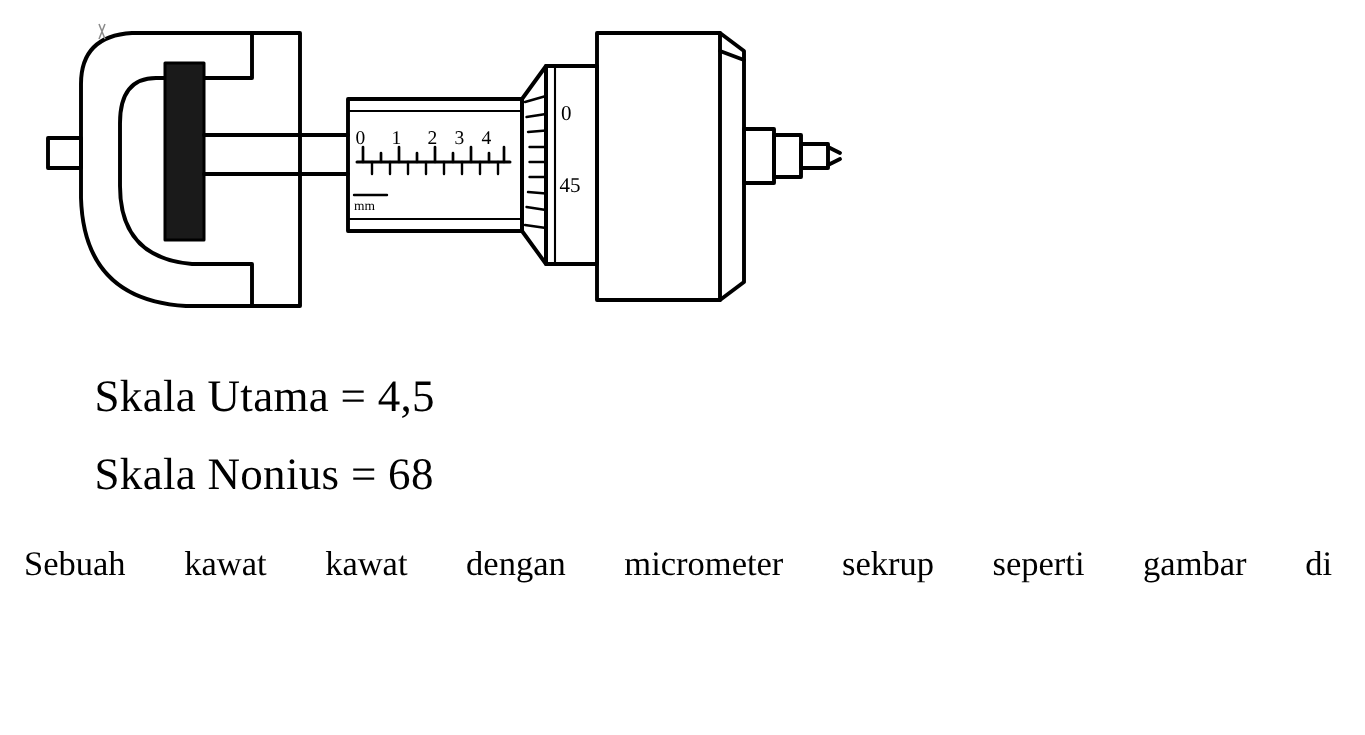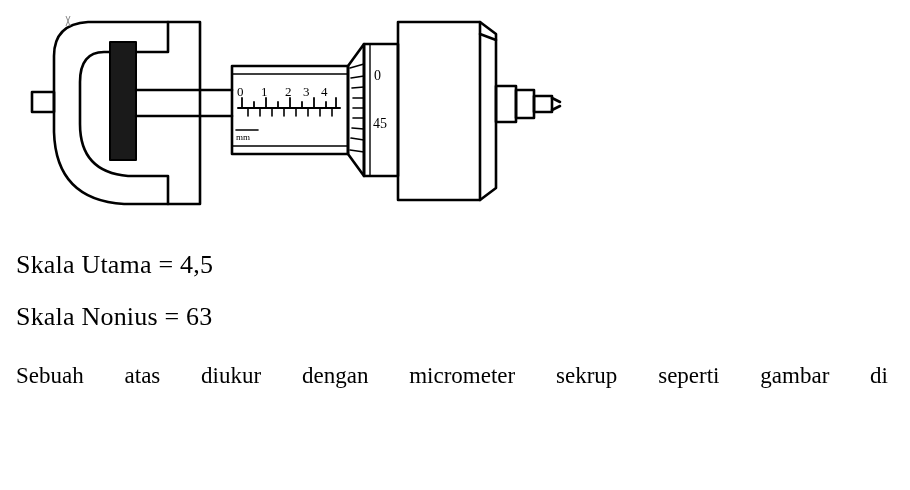--- a/index.html
+++ b/index.html
@@ -30,24 +30,25 @@
   .figure svg {
     display: block;
   }
   .text-block {
     position: absolute;
     left: 16px;
     top: 248px;
     width: 880px;
   }
   .line-main {
-    font-size: 26px;
+    font-size: 30px;
     line-height: 34px;
     margin-bottom: 18px;
     letter-spacing: 0.2px;
+    margin-left: 47px;
   }
   .paragraph {
     font-size: 23px;
     line-height: 40px;
     text-align: justify;
     width: 872px;
     margin-top: 22px;
   }
   .paragraph .l1 {
     display: block;
@@ -157,19 +158,19 @@
       </g>
 
       <g stroke="#8a8a8a" stroke-width="1" fill="none">
         <path d="M48 12 L52 22 M52 12 L48 22"></path>
       </g>
     </svg>
   </div>
 
   <div class="text-block">
     <div class="line-main">Skala Utama = 4,5</div>
-    <div class="line-main">Skala Nonius = 63</div>
+    <div class="line-main">Skala Nonius = 68</div>
     <div class="paragraph">
-      <span class="l1">Sebuah atas diukur dengan micrometer sekrup seperti gambar di</span>
+      <span class="l1">Sebuah kawat kawat dengan micrometer sekrup seperti gambar di</span>
     </div>
   </div>
 
 </div>
 
 </body></html>

